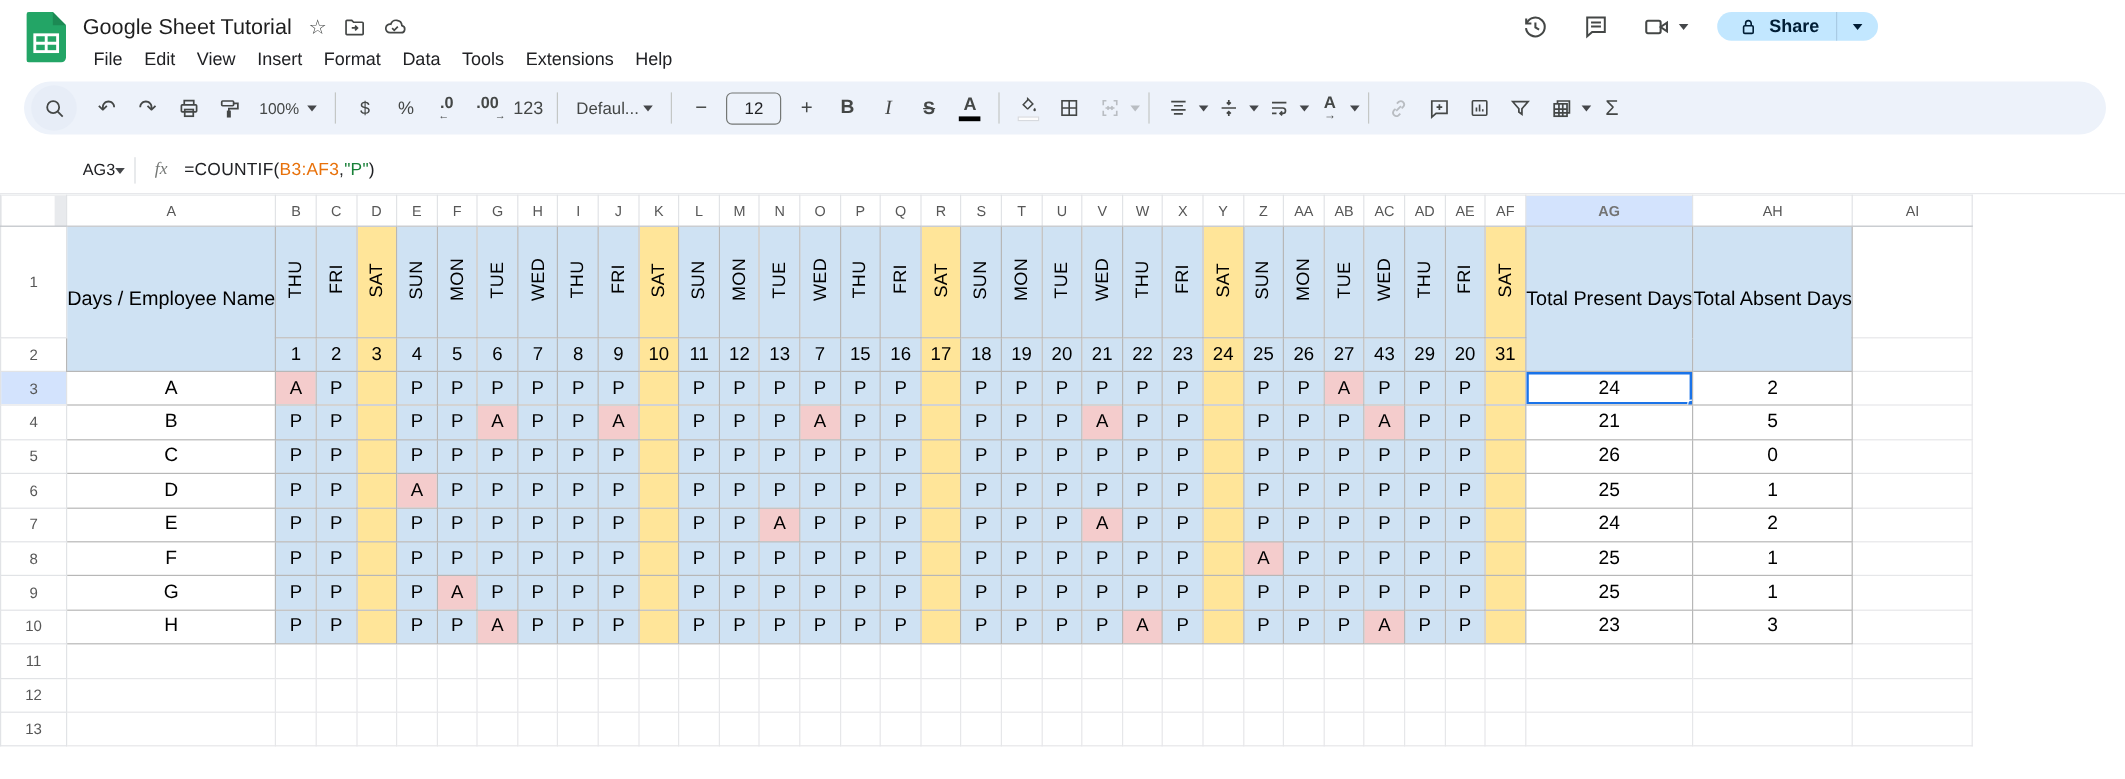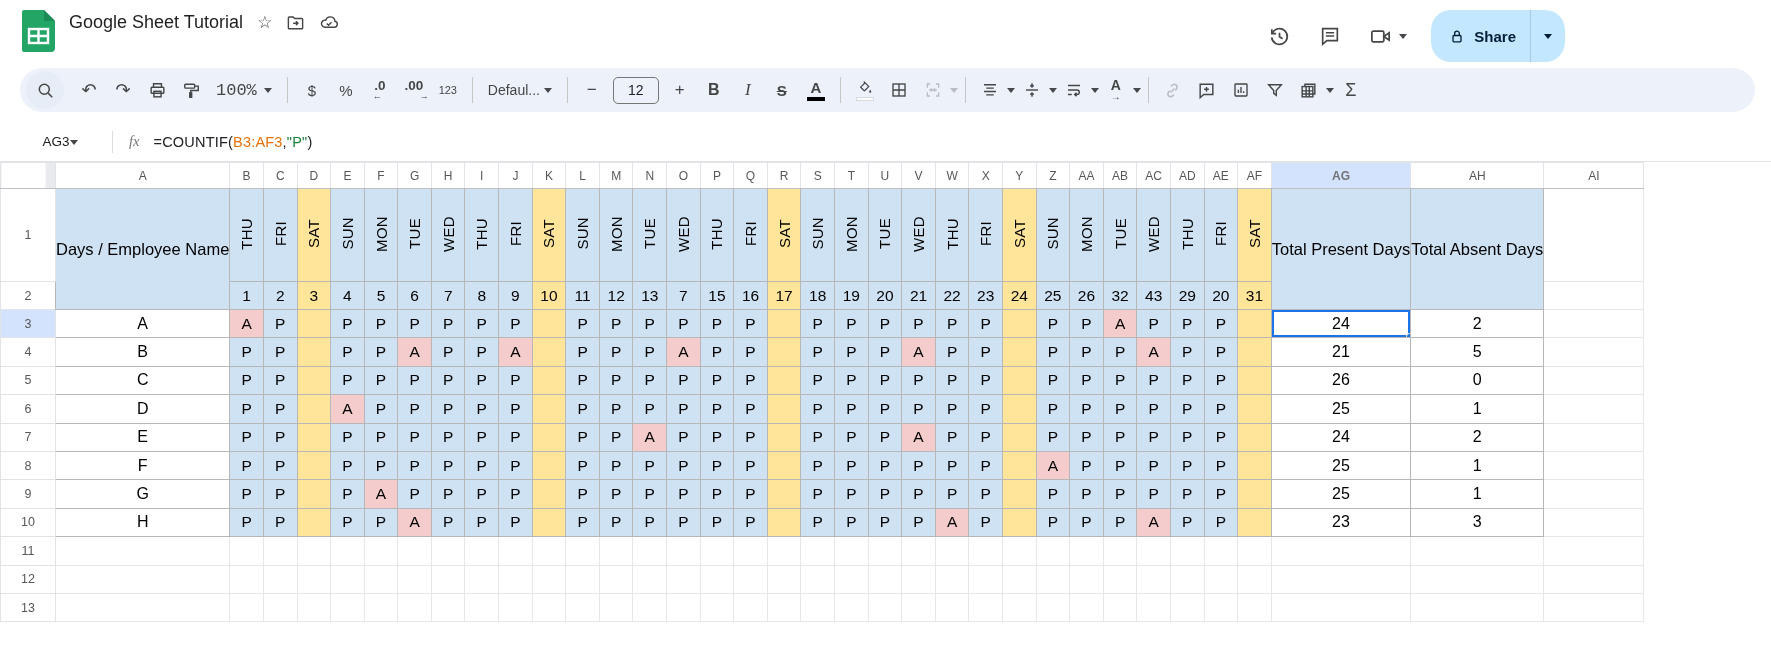--- a/index.html
+++ b/index.html
@@ -11,38 +11,38 @@
   .topbar { position:relative; height:64px; background:#fff; display:flex; align-items:flex-start; padding:8px 0 0 16px; }
   .logo { width:33px; height:42px; margin:2px 14px 0 6px; cursor:pointer; }
   .trow1 { display:flex; align-items:center; height:28px; }
   .doc-title { font-size:18px; color:#1f1f1f; margin-right:14px; }
   .t-ic { color:#444746; margin-right:14px; font-size:17px; line-height:1; cursor:pointer; }
   .menubar { display:flex; height:26px; align-items:center; }
   .menu-item { font-size:15px; color:#202124; padding:2px 9px; border-radius:6px; cursor:pointer; }
   .tright { position:absolute; right:206px; top:10px; display:flex; align-items:center; }
   .hicon { color:#444746; margin-left:28px; cursor:pointer; }
   .camgrp { display:flex; align-items:center; margin-left:28px; cursor:pointer; color:#444746; }
-  .share { display:flex; align-items:flex-end; height:52px; border-radius:20px; margin-left:24px; overflow:hidden; }
+  .share { display:flex; align-items:flex-end; height:24px; border-radius:20px; margin-left:24px; overflow:hidden; }
   .share-main { display:flex; align-items:center; height:100%; padding:0 14px 0 18px; cursor:pointer; color:#001d35; }
   .share-label { font-size:15px; font-weight:600; margin-left:9px; }
   .share-sep { width:1px; height:100%; background:#a9cbe4; }
   .share-caret { height:100%; display:flex; align-items:center; padding:0 13px; cursor:pointer; }
   .car { width:0; height:0; border:4px solid transparent; border-top:5px solid #45474a; margin-top:5px; }
   .car.dim { border-top-color:#b9bdc2; }
 
   
   .toolbar-wrap { padding:4px 16px 10px 20px; background:#fff; }
   .toolbar { height:44px; background:var(--toolbar,#edf2fa); border-radius:22px; display:flex; align-items:center; padding:0 6px 0 4px; }
   .tbtn { min-width:30px; height:30px; display:flex; align-items:center; justify-content:center; border-radius:6px; color:#444746; cursor:pointer; font-size:15px; margin:0 2px; position:relative; }
   .tbtn.srch { width:38px; height:38px; border-radius:19px; background:#e7edf7; margin-right:8px; }
   .tbtn.dis { color:#b9bdc2; cursor:default; }
   .glyph { font-size:18px; line-height:1; }
   .sep { width:1px; height:26px; background:#c4c7c5; margin:0 7px; }
   .zoomsel { display:flex; align-items:center; padding:0 6px; }
-  .zoomsel span { font-size:17px;font-family:Liberation Mono, monospace; }
+  .zoomsel span { font-size:13px; }
   .dec { flex-direction:column; line-height:1; }
   .dec .big { font-size:13.5px; font-weight:600; }
   .dec .arr { font-size:9px; margin-top:-1px; }
   .dec .arr.r { align-self:flex-end; } .dec .arr.l { align-self:flex-start; margin-left:8px; }
   .fontsel { width:76px; display:flex; align-items:center; justify-content:space-between; padding:0 6px; }
   .fontsel span { font-size:14px; }
   .szbox { width:46px; height:27px; border:1px solid #747775; border-radius:5px; display:flex; align-items:center; justify-content:center; font-size:14px; margin:0 4px; cursor:text; background:transparent; }
   .fmt { font-size:16px; font-weight:700; }
   .ital { font-style:italic; font-family:"Liberation Serif",serif; font-size:17px; }
   .strike { text-decoration:line-through; font-weight:600; }
@@ -50,21 +50,21 @@
   .abar .a { font-size:15px; font-weight:600; }
   .abar .bar { width:18px; height:4px; background:#000; margin-top:2px; }
   .abar .bar.wh { background:#fdfdfd; border:1px solid #d7dadf; }
   .rot { display:flex; flex-direction:column; align-items:center; line-height:1; }
   .rot .a { font-size:14px; font-weight:600; }
   .rot .arr { font-size:10px; }
   .wcar { display:flex; align-items:center; }
 
   
   .fbar { height:40px; display:flex; align-items:center; border-bottom:1px solid #e1e3e6; background:#fff; }
-  .namebox { width:112px; display:flex; align-items:center; justify-content:center; padding:0 8px 0 16px; cursor:pointer; }
+  .namebox { width:112px; display:flex; align-items:center; justify-content:flex-end; padding:0 8px 0 16px; cursor:pointer; }
   .namebox span { font-size:13.5px; color:#202124; }
   .fsep { width:1px; height:22px; background:#dadce0; }
   .fx { font-style:italic; color:#747775; font-size:14.5px; margin:0 14px 0 16px; font-family:"Liberation Serif",serif; }
   .formula { font-size:14.5px; color:#202124; flex:1; cursor:text; letter-spacing:.2px; }
   .f-range { color:var(--range,#e8710a); }
   .f-str { color:var(--str,#188038); }
 
   
   .sheet { position:relative; background:#fff; height:485px; overflow:hidden; }
   table.grid { border-collapse:collapse; table-layout:fixed; font-size:15px; color:#000; }
@@ -109,20 +109,31 @@
           <path d="M9 13h6M12.5 10.5L15 13l-2.5 2.5"></path>
         </svg>
       </span>
       <span class="t-ic">
         <svg width="20" height="19" viewBox="0 0 24 24" fill="none" stroke="currentColor" stroke-width="1.8">
           <path d="M7 18a4.5 4.5 0 1 1 .8-8.93A6 6 0 0 1 19.5 10.5 3.8 3.8 0 0 1 18.5 18z"></path>
           <path d="M9.2 13.2l2.2 2.2 3.8-3.8"></path>
         </svg>
       </span>
     </div>
+    <nav class="menubar">
+      <span class="menu-item">File</span>
+      <span class="menu-item">Edit</span>
+      <span class="menu-item">View</span>
+      <span class="menu-item">Insert</span>
+      <span class="menu-item">Format</span>
+      <span class="menu-item">Data</span>
+      <span class="menu-item">Tools</span>
+      <span class="menu-item">Extensions</span>
+      <span class="menu-item">Help</span>
+    </nav>
   </div>
   <div class="tright">
     <span class="hicon">
       <svg width="23" height="23" viewBox="0 0 24 24" fill="none" stroke="currentColor" stroke-width="1.8">
         <path d="M4.5 8.5A8.2 8.2 0 1 1 3.8 13"></path>
           <path d="M4 4.5V9h4.5"></path>
           <path d="M12 8v4.3l3.2 2"></path>
       </svg>
     </span>
     <span class="hicon">
@@ -187,21 +198,21 @@
     <span class="tbtn">$</span>
     <span class="tbtn">%</span>
     <span class="tbtn dec">
       <span class="big">.0</span>
         <span class="arr l">←</span>
     </span>
     <span class="tbtn dec">
       <span class="big">.00</span>
         <span class="arr r">→</span>
     </span>
-    <span class="tbtn" style="font-size:11px">123</span>
+    <span class="tbtn" style="font-size:15px">123</span>
     <span class="sep"></span>
 
     <span class="tbtn fontsel">
       <span>Defaul...</span>
         <i class="car"></i>
     </span>
     <span class="sep"></span>
     <span class="tbtn" style="font-size:17px">−</span>
     <span class="szbox">12</span>
     <span class="tbtn" style="font-size:17px">+</span>
@@ -459,21 +470,21 @@
           <td class="dt tb yl">17</td>
           <td class="dt tb bl">18</td>
           <td class="dt tb bl">19</td>
           <td class="dt tb bl">20</td>
           <td class="dt tb bl">21</td>
           <td class="dt tb bl">22</td>
           <td class="dt tb bl">23</td>
           <td class="dt tb yl">24</td>
           <td class="dt tb bl">25</td>
           <td class="dt tb bl">26</td>
-          <td class="dt tb bl">32</td>
+          <td class="dt tb bl">27</td>
           <td class="dt tb bl">43</td>
           <td class="dt tb bl">29</td>
           <td class="dt tb bl">20</td>
           <td class="dt tb yl">31</td>
           <td class="lt"></td>
         </tr>
         <tr class="rr">
           <th class="gut selh">3</th>
           <td class="nm tb">A</td>
           <td class="at tb rd">A</td>

